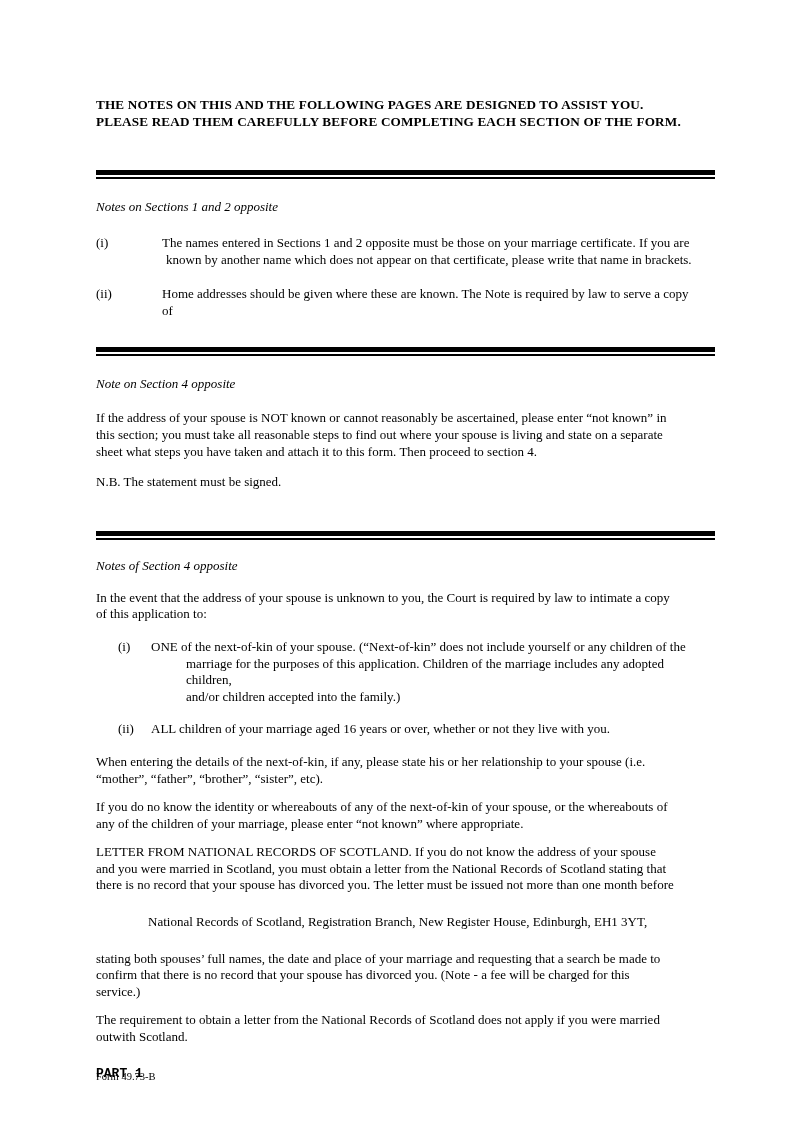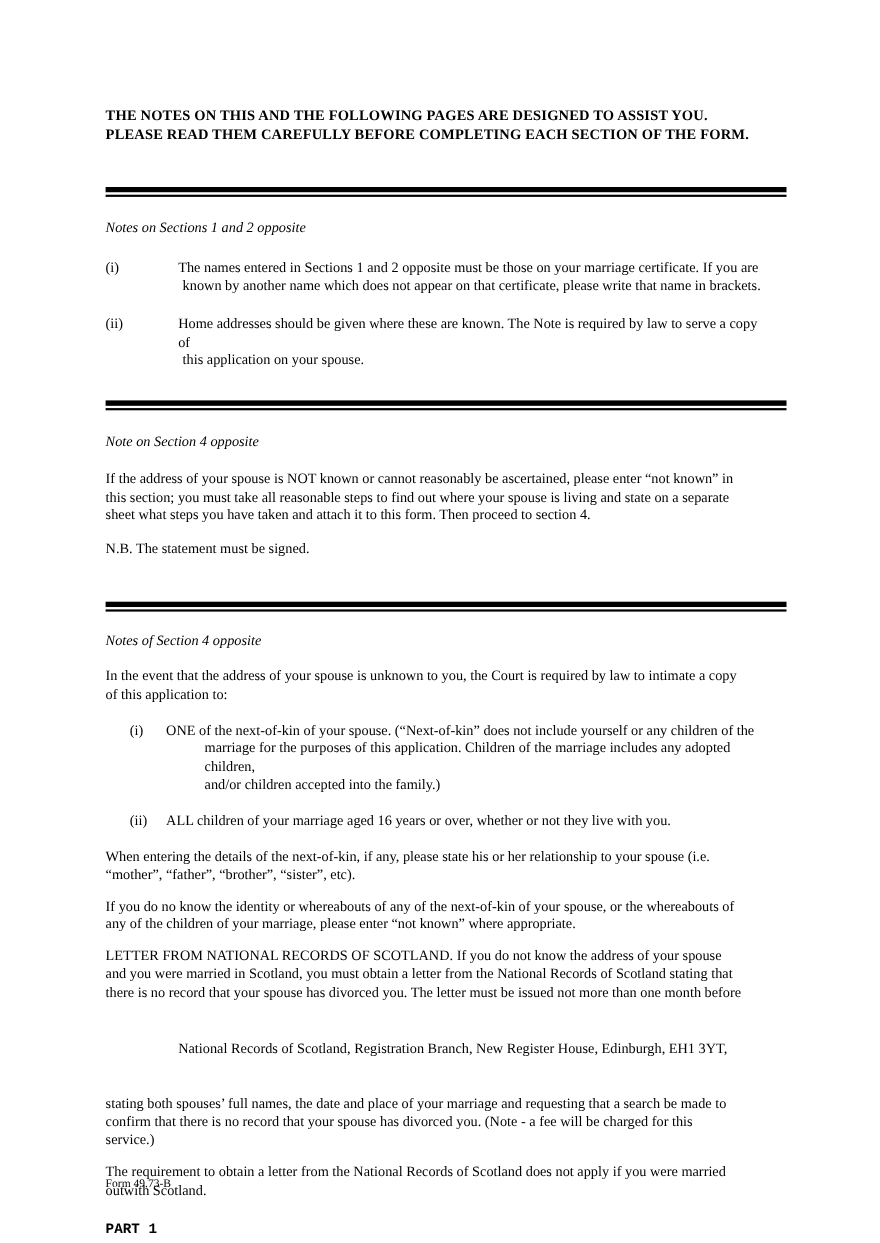--- a/index.html
+++ b/index.html
@@ -96,21 +96,21 @@
   .list-a .item-text .cont { display: block; padding-left: 4px; }
 
   
   .list-b { padding-left: 22px; }
   .list-b .marker { width: 33px; }
   .list-b .item-text .cont { display: block; padding-left: 7px; margin-left: 28px; }
 
   .address-line {
     font-size: 13px;
     line-height: 16.6px;
-    margin: 16px;
+    margin: 2px;
     padding-left: 50px;
   }
   .part-heading {
     font-weight: bold;
     font-size: 13px;
     line-height: 16px;
     margin: 0;
     font-family: Liberation Mono, monospace;
   }
   .footer {
@@ -161,21 +161,20 @@
           <span class="cont">known by another name which does not appear on that certificate, please write that name in brackets.</span>
         </span>
       </div>
 
       <div class="sp-18"></div>
 
       <div class="list-item">
         <span class="marker">(ii)</span>
         <span class="item-text">
           <span>Home addresses should be given where these are known.  The Note is required by law to serve a copy of</span>
-          <span class="cont">this application on your spouse.</span>
         </span>
       </div>
     </div>
 
     <div class="sp-28"></div>
 
     <div class="divider">
       <div class="bar-thick"></div>
       <div class="bar-gap"></div>
       <div class="bar-thin"></div>

